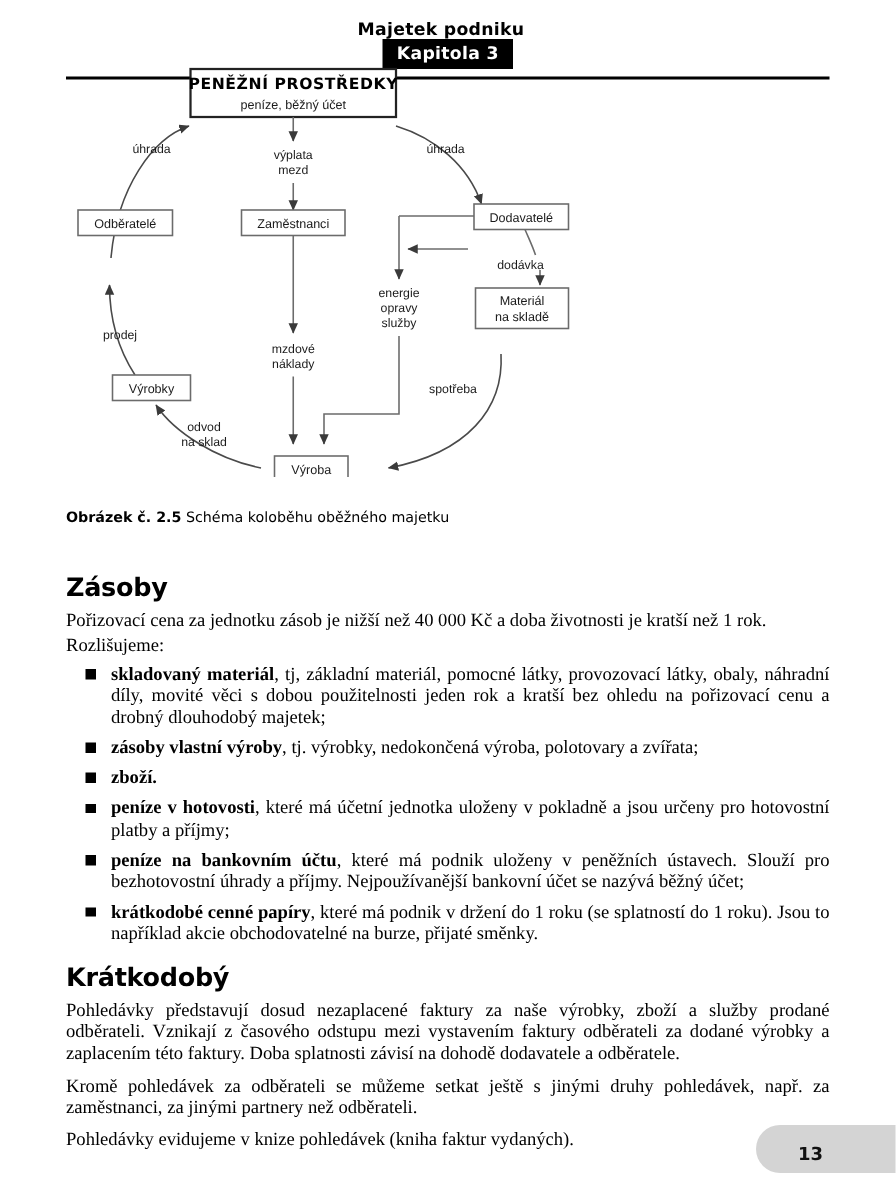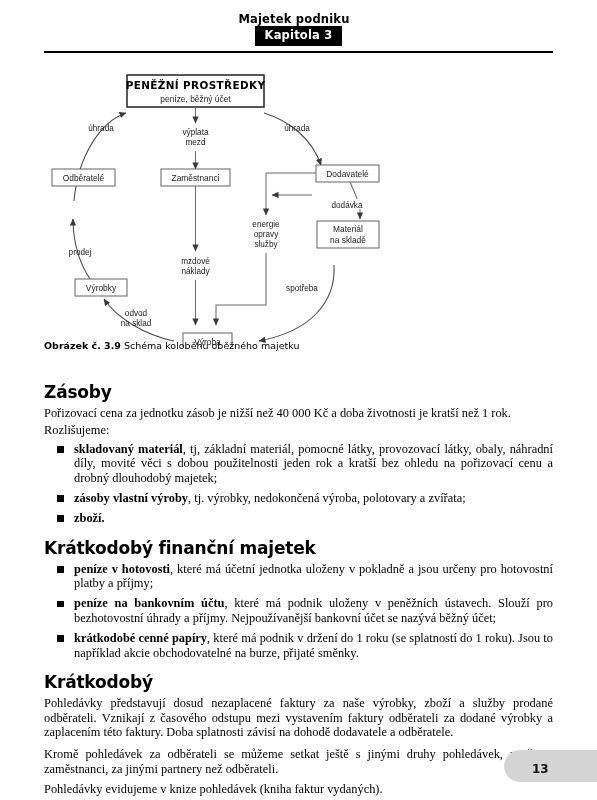--- a/index.html
+++ b/index.html
@@ -18,21 +18,21 @@
     letter-spacing:.2px;margin-right:9px;white-space:nowrap;
   }
   .chapter-badge{
     background:#000;color:#fff;font-family:"DejaVu Sans", sans-serif;
     font-weight:bold;font-size:11.5px;letter-spacing:.2px;
     padding:4px 10px 5px 10px;white-space:nowrap;line-height:1;
   }
   .header-rule{position:absolute;left:0;top:27px;width:509px;height:2.2px;background:#000;}
 
   
-  .figure{position:absolute;left:44px;top:69px;width:509px;height:278px;}
+  .figure{position:absolute;left:44px;top:40px;width:509px;height:278px;}
   .figure svg{display:block;}
 
   .caption{
     position:absolute;left:44px;top:340px;width:509px;
     font-family:"DejaVu Sans", sans-serif;font-size:9.5px;line-height:1.2;
   }
   .caption b{font-weight:bold;}
   .caption span.cap-rest{font-weight:normal;}
 
   
@@ -161,41 +161,40 @@
       <path class="conn" d="M222,184 L222,236 L172,236 L172,256" marker-end="url(#ah)"></path>
 
       <line class="conn" x1="151.5" y1="117" x2="151.5" y2="182" marker-end="url(#ah)"></line>
       <text class="ed" x="151.5" y="195" text-anchor="middle">mzdové</text>
       <text class="ed" x="151.5" y="205" text-anchor="middle">náklady</text>
       <line class="conn" x1="151.5" y1="211" x2="151.5" y2="256" marker-end="url(#ah)"></line>
     </svg>
   </div>
 
   <div class="caption">
-    <b>Obrázek č. 3.9</b><span class="cap-rest"> Schéma koloběhu oběžného majetku</span>
+    <b>Obrázek č. 2.5</b><span class="cap-rest"> Schéma koloběhu oběžného majetku</span>
   </div>
 
   <div class="content">
 
     <h2 class="sec first">Zásoby</h2>
     <p class="body tight">Pořizovací cena za jednotku zásob je nižší než 40 000 Kč a doba životnosti je kratší než 1 rok.</p>
     <p class="body tight">Rozlišujeme:</p>
     <ul class="blist">
       <li>
         <span class="bsq"></span><b>skladovaný materiál</b><span>, tj, základní materiál, pomocné látky, provozovací látky, obaly, náhradní díly, movité věci s dobou použitelnosti jeden rok a kratší bez ohledu na pořizovací cenu a drobný dlouhodobý majetek;</span>
       </li>
       <li>
         <span class="bsq"></span><b>zásoby vlastní výroby</b><span>, tj. výrobky, nedokončená výroba, polotovary a zvířata;</span>
       </li>
       <li>
         <span class="bsq"></span><b>zboží.</b><span></span>
       </li>
     </ul>
 
-    <h2 class="sec">Krátkodobý finanční majetek</h2>
     <ul class="blist">
       <li>
         <span class="bsq"></span><b>peníze v hotovosti</b><span>, které má účetní jednotka uloženy v pokladně a jsou určeny pro hotovostní platby a příjmy;</span>
       </li>
       <li>
         <span class="bsq"></span><b>peníze na bankovním účtu</b><span>, které má podnik uloženy v peněžních ústavech. Slouží pro bezhotovostní úhrady a příjmy. Nejpoužívanější bankovní účet se nazývá běžný účet;</span>
       </li>
       <li>
         <span class="bsq"></span><b>krátkodobé cenné papíry</b><span>, které má podnik v držení do 1 roku (se splatností do 1 roku). Jsou to například akcie obchodovatelné na burze, přijaté směnky.</span>
       </li>

